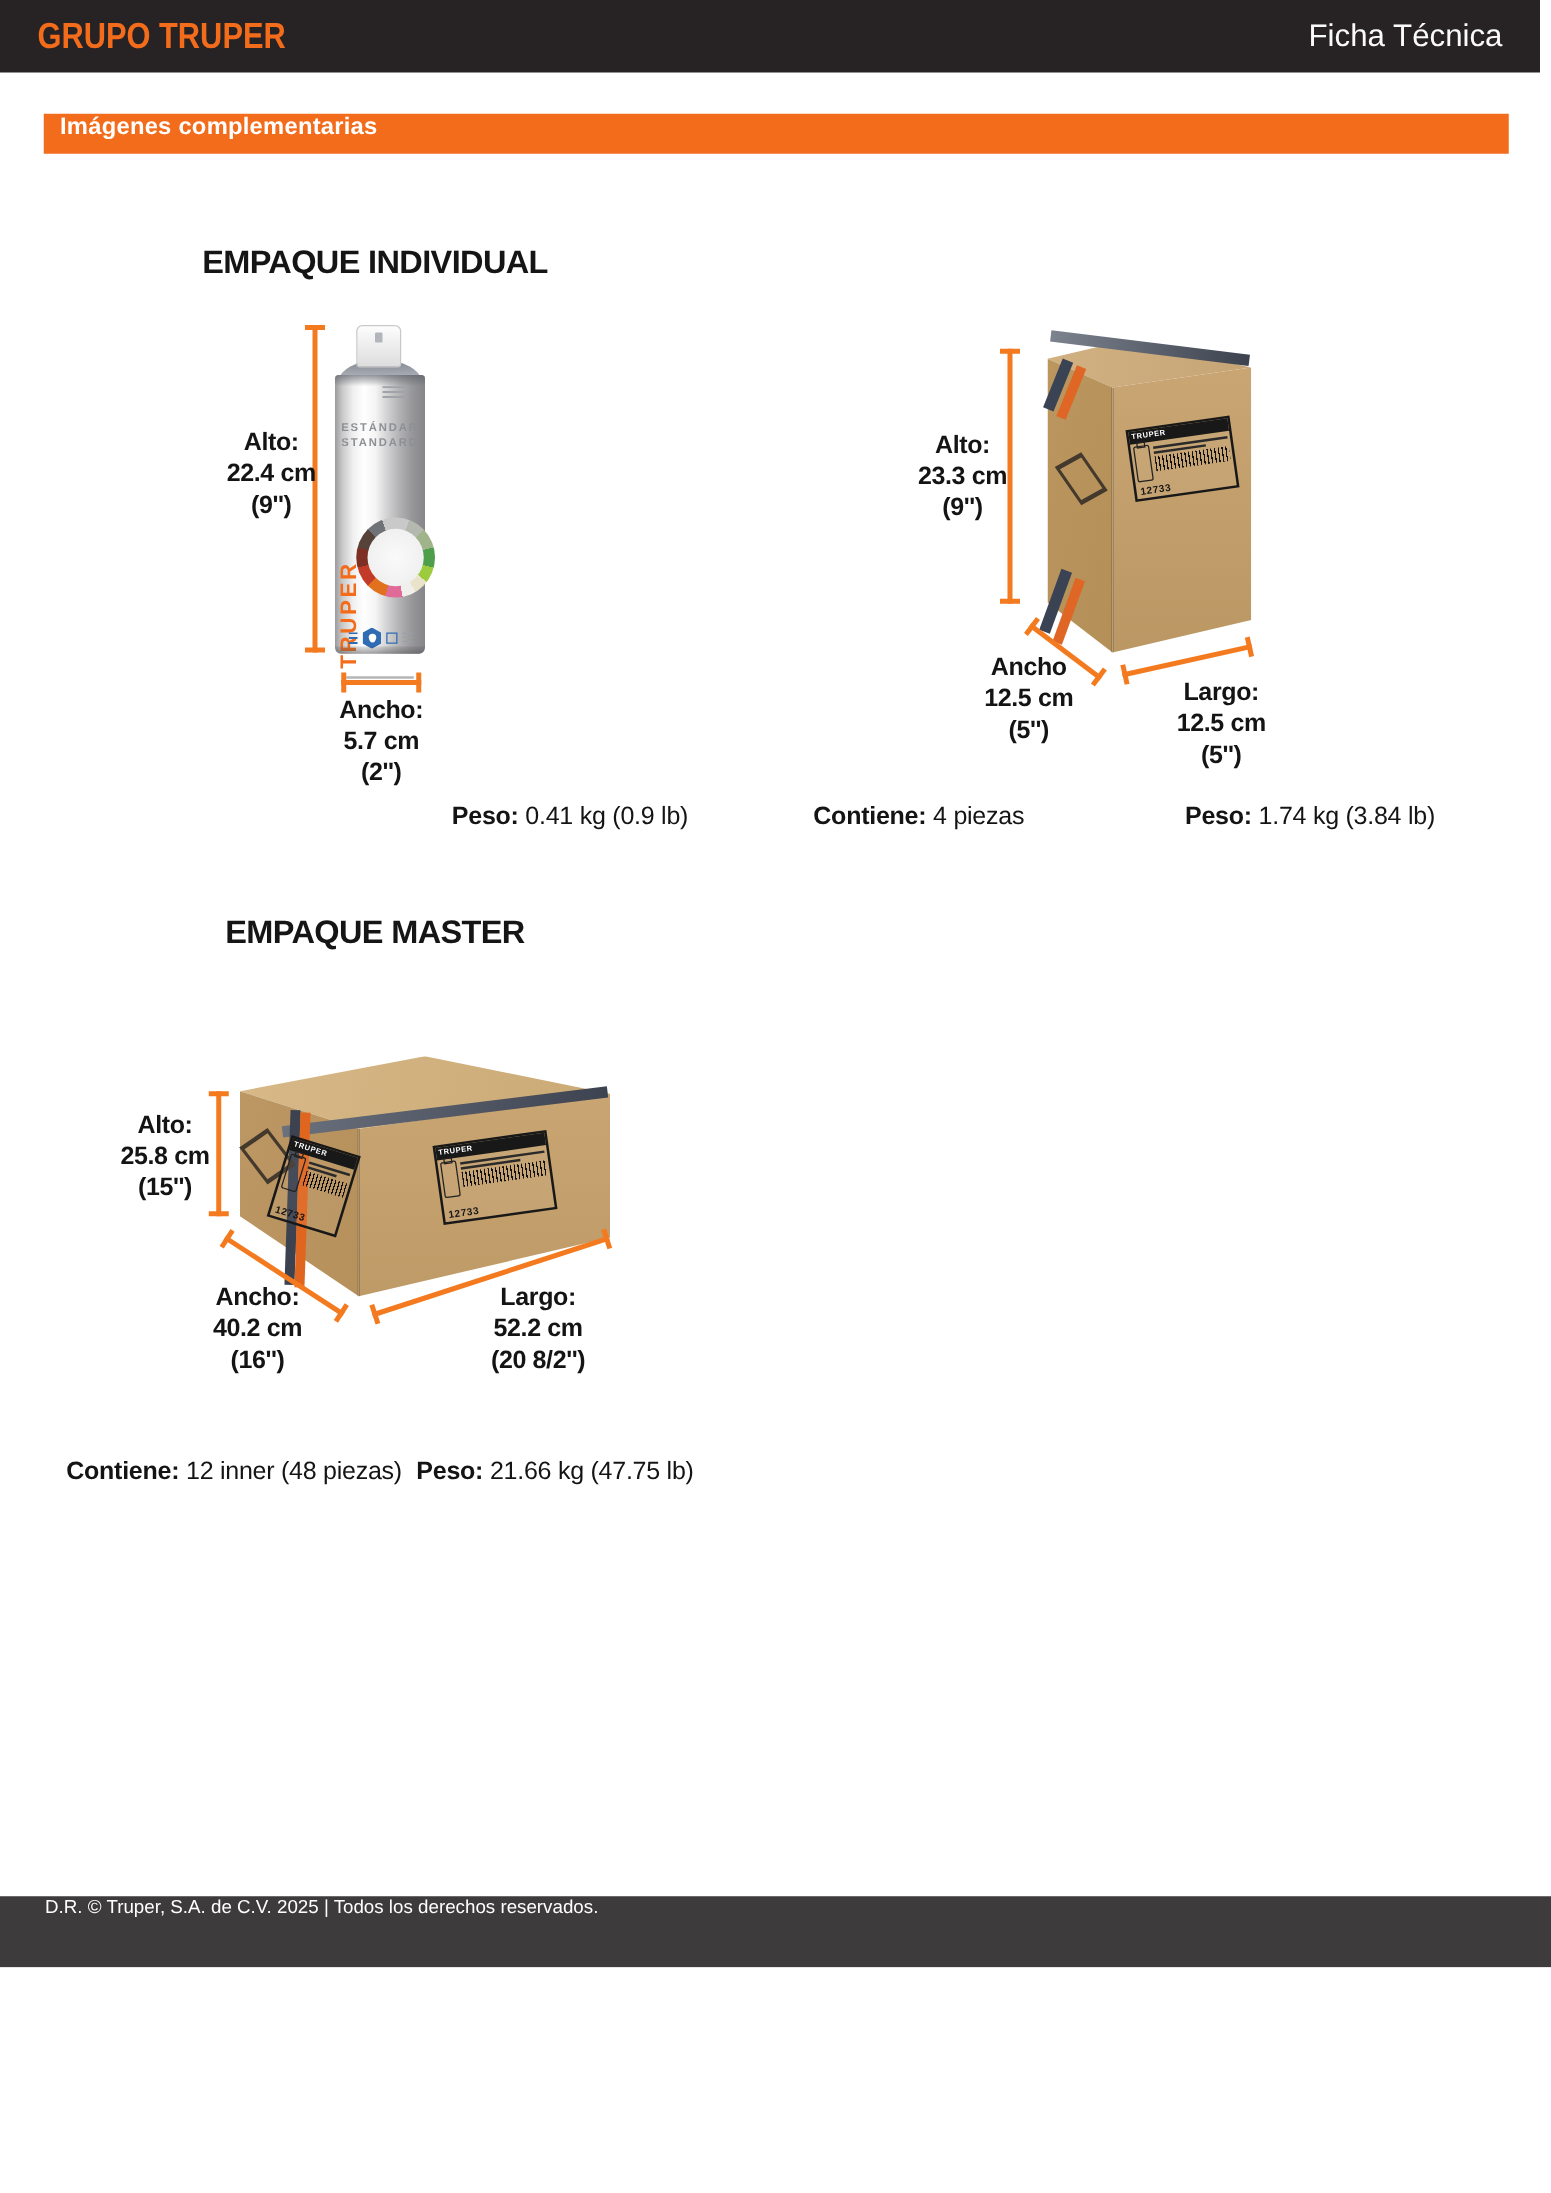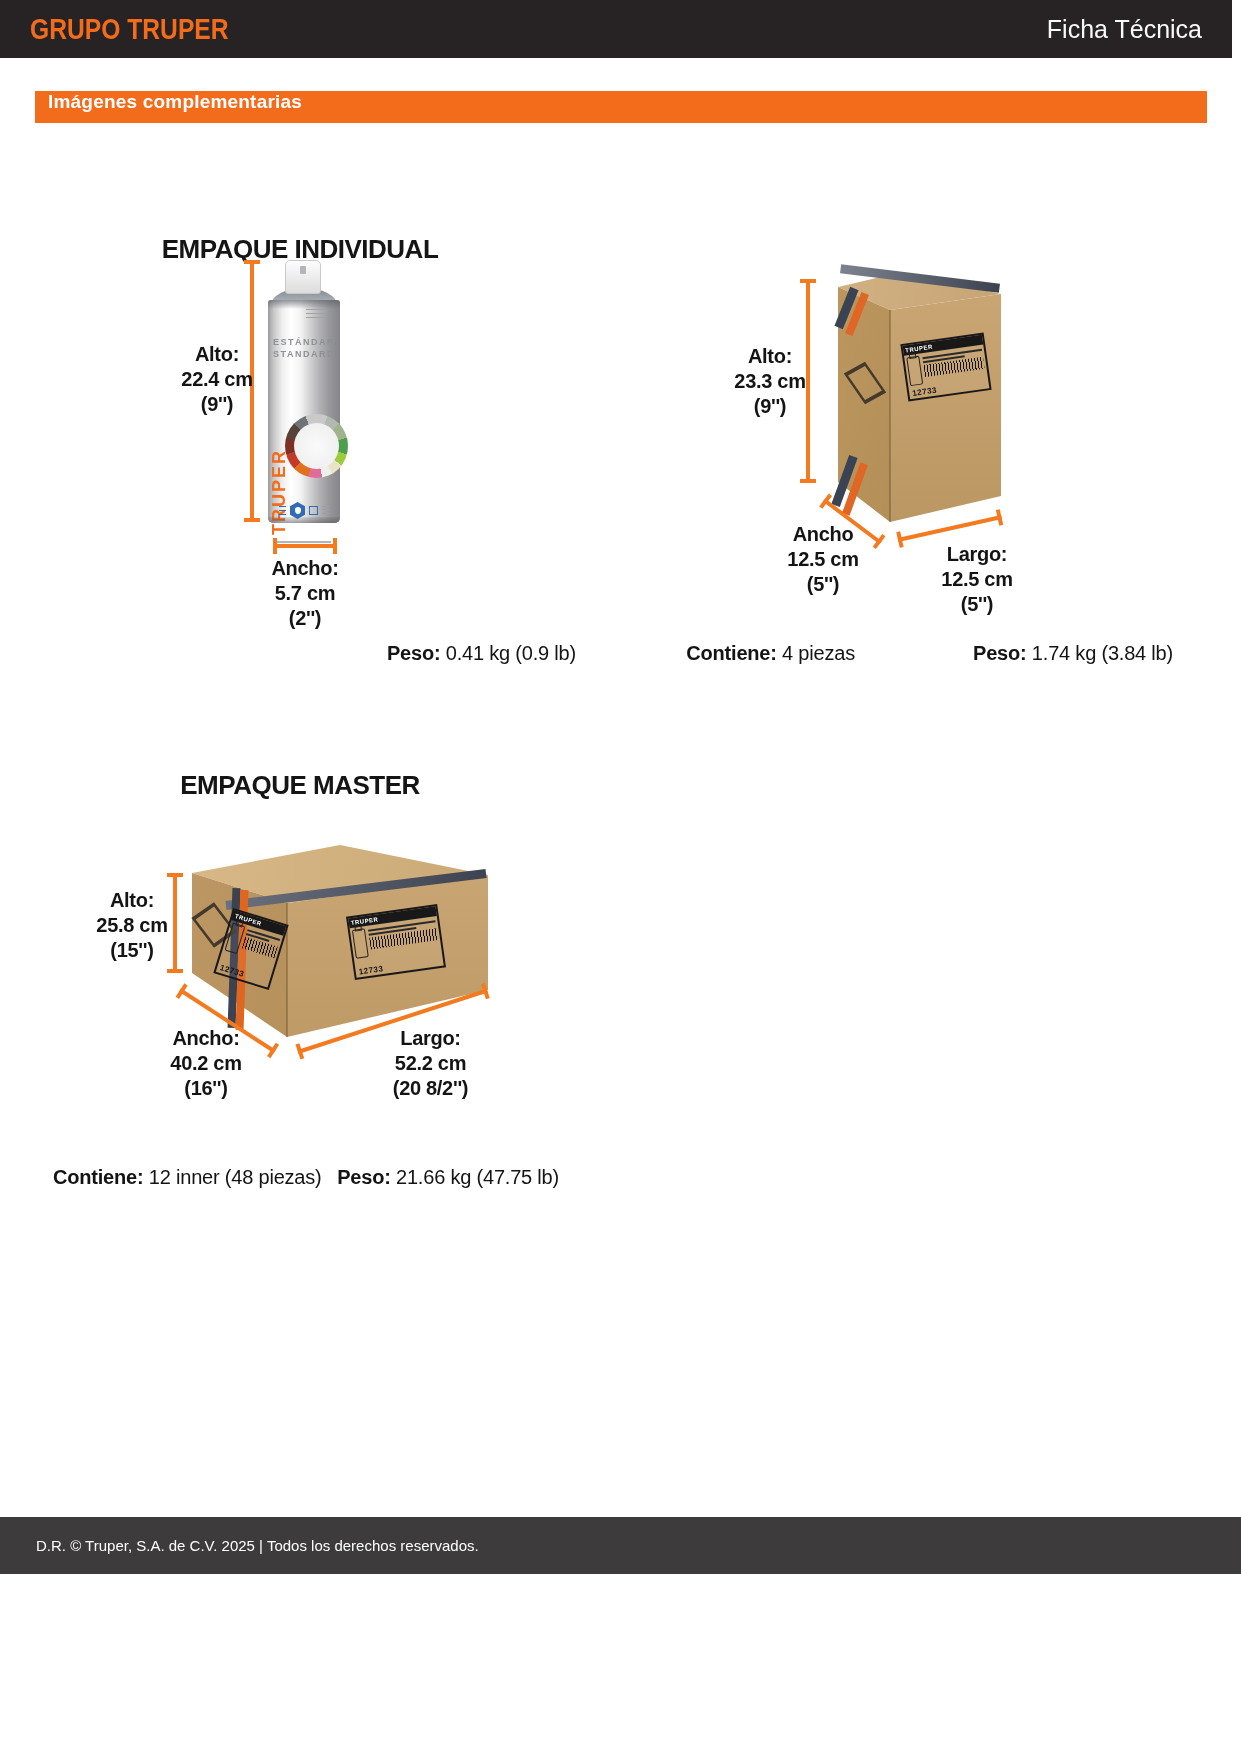--- a/index.html
+++ b/index.html
@@ -13,24 +13,24 @@
   .logo{font-size:29px;font-weight:bold;color:var(--orange);letter-spacing:0px;
         transform:scaleX(.85);transform-origin:left center;white-space:nowrap;}
   .doc-title{font-size:25px;color:#fafafa;font-weight:normal;}
 
   
   .banner{position:absolute;left:35px;top:91px;width:1172px;height:32px;background:var(--orange);
           display:flex;align-items:flex-start;}
   .banner span{color:#fff;font-weight:bold;font-size:19px;padding-left:13px;letter-spacing:.2px;}
 
   
-  .pkg-title{position:absolute;text-align:center;font-size:26px;font-weight:bold;letter-spacing:-.5px;color:#151515;margin-top:40px;}
+  .pkg-title{position:absolute;text-align:center;font-size:26px;font-weight:bold;letter-spacing:-.5px;color:#151515;}
   .dim-label{position:absolute;text-align:center;font-weight:bold;font-size:20px;line-height:25px;
              color:#141414;letter-spacing:-.3px;}
-  .info{position:absolute;text-align:right;font-size:20px;color:#141414;letter-spacing:-.2px;white-space:nowrap;}
+  .info{position:absolute;text-align:center;font-size:20px;color:#141414;letter-spacing:-.2px;white-space:nowrap;}
   .info b{letter-spacing:-.2px;}
 
   
   .vline{position:absolute;width:4px;background:var(--line);}
   .vline::before,.vline::after{content:'';position:absolute;left:-6px;width:16px;height:4px;background:var(--line);}
   .vline::before{top:0;} .vline::after{bottom:0;}
   .hline{position:absolute;height:4px;background:var(--line);}
   .hline::before,.hline::after{content:'';position:absolute;top:-6px;width:4px;height:16px;background:var(--line);}
   .hline::before{left:0;} .hline::after{right:0;}
   .dline{position:absolute;height:4px;background:var(--line);transform-origin:0 50%;}
@@ -116,21 +116,21 @@
   .bl-line{height:2px;background:#2a2a2a;margin:2px 0;}
   .bl-line.w2{width:70%;}
   .bl-barcode{height:12px;margin-top:2px;background:repeating-linear-gradient(90deg,#111 0 1px,transparent 1px 3px);}
   .bl-code{position:absolute;left:3px;bottom:1px;font-size:8px;font-weight:bold;color:#161616;letter-spacing:.5px;}
   .lbl-inner{left:74px;top:88px;width:84px;height:58px;transform:rotate(-8deg);}
   .lbl-mleft{left:32px;top:72px;width:58px;height:68px;transform:rotate(17deg);}
   .lbl-mright{left:160px;top:67px;width:92px;height:64px;transform:rotate(-8deg);}
 
   
   .footer{position:absolute;left:0;right:0;bottom:0;height:57px;background:#3D3B3C;color:#fff;
-          display:flex;align-items:center;justify-content:space-between;box-sizing:border-box;
+          display:flex;align-items:flex-start;justify-content:space-between;box-sizing:border-box;
           padding:0 30px 0 36px;}
   .footer .f-left{font-size:15px;}
   .footer .f-right{font-size:15px;line-height:20px;text-align:right;}
 </style>
 </head>
 <body>
 
 <div class="page">
 
   <div class="topbar">

